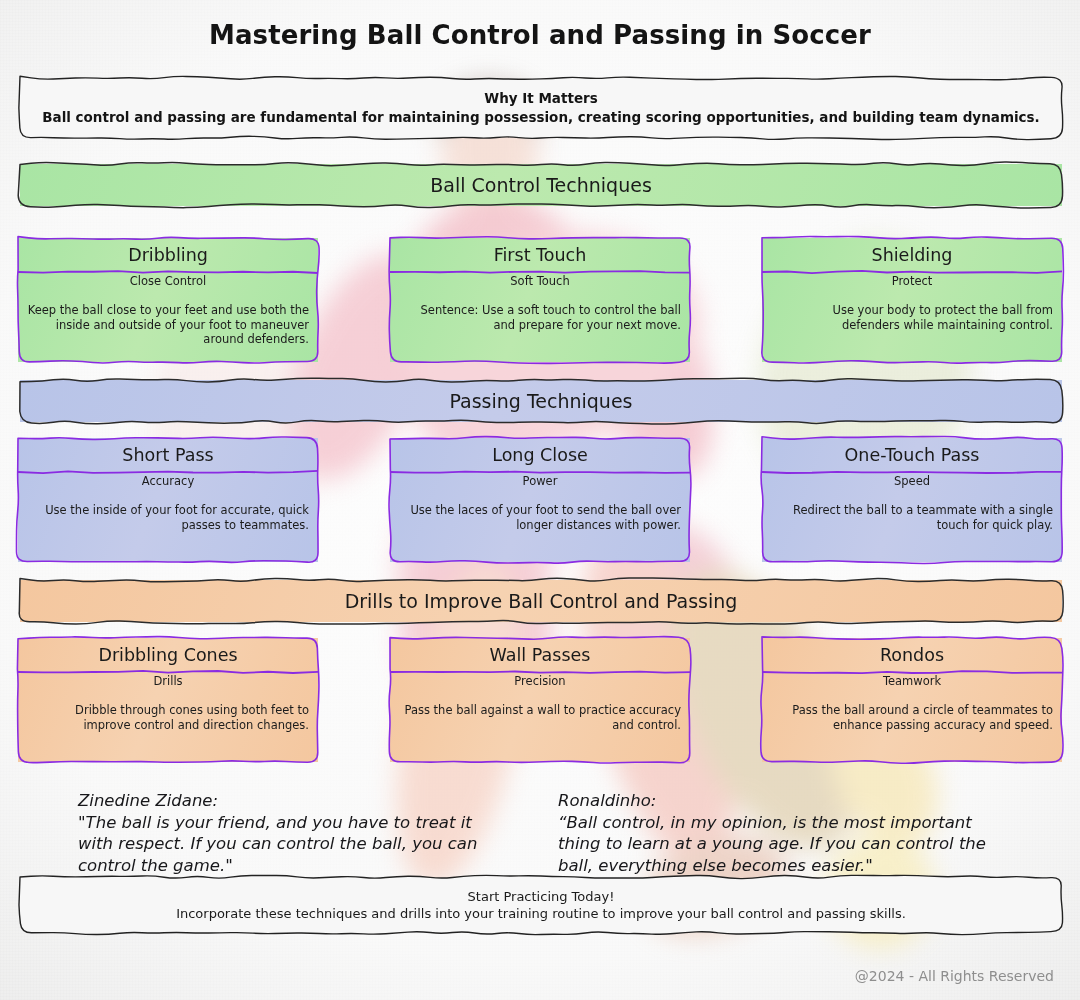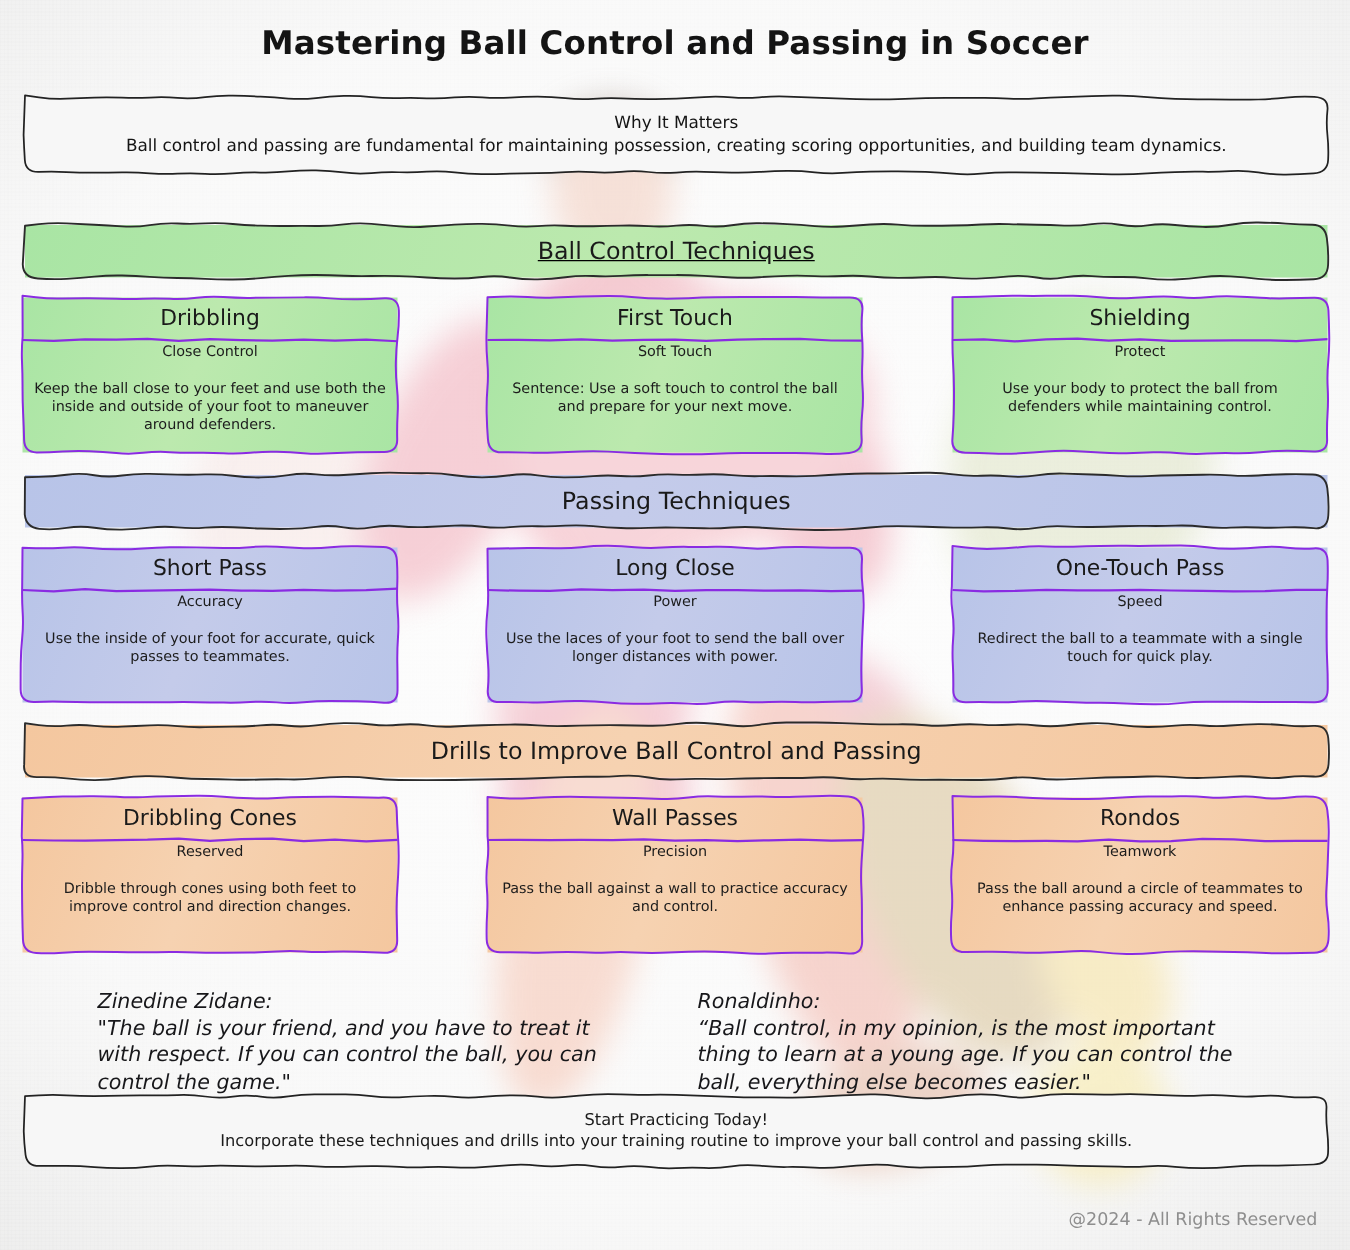--- a/index.html
+++ b/index.html
@@ -55,41 +55,41 @@
   }
 
   
   .sketchbox{position:absolute;box-sizing:border-box;}
   .sketchbox > svg{position:absolute;left:0;top:0;width:100%;height:100%;overflow:visible;}
   .sketchbox .inner{position:relative;z-index:2;width:100%;height:100%;display:flex;flex-direction:column;
                     align-items:center;justify-content:center;text-align:center;box-sizing:border-box;}
 
   
   #why-box{left:20px;top:78px;width:1042px;height:60px;}
-  #why-box .wb-title{font-size:13.5px;font-weight:normal;color:#141414;line-height:17px;}
-  #why-box .wb-text{font-size:13.5px;font-weight:normal;color:#141414;line-height:19px;margin-top:1px;white-space:nowrap;}
+  #why-box .wb-title{font-size:13.5px;font-weight:bold;color:#141414;line-height:17px;}
+  #why-box .wb-text{font-size:13.5px;font-weight:bold;color:#141414;line-height:19px;margin-top:1px;white-space:nowrap;}
 
   
   .banner{left:20px;width:1042px;height:42px;}
   .banner .bn-label{font-size:19px;color:#1a1a1a;font-family:"DejaVu Sans", sans-serif;}
 
   
   .card{width:300px;}
   .card .c-head{
     position:relative;z-index:2;height:33px;display:flex;align-items:center;justify-content:center;
     font-size:17.5px;color:#1a1a1a;box-sizing:border-box;
   }
   .card .c-divider{position:relative;z-index:2;height:2px;}
   .card .c-body{
     position:relative;z-index:2;flex:1;display:flex;flex-direction:column;align-items:center;
     justify-content:flex-start;padding:1px 9px 8px;box-sizing:border-box;
   }
   .card .c-sub{font-size:11.5px;color:#1c1c1c;line-height:15px;}
   .card .c-desc{font-size:11.5px;color:#1c1c1c;line-height:14.5px;margin-top:14px;}
-  .card .inner{flex-direction:column;justify-content:flex-start;}
+  .card .inner{flex-direction:column;justify-content:flex-start;text-align:right;}
 
   
   .quote{position:absolute;font-style:italic;color:#17171a;font-size:16.5px;line-height:21.5px;
          font-family:"DejaVu Sans", sans-serif;}
   .quote .q-author{display:block;}
   .quote .q-text{display:block;}
   #quote-0{left:78px;top:790px;width:430px;}
   #quote-1{left:558px;top:790px;width:460px;}
 
   
@@ -132,21 +132,21 @@
         <svg viewBox="0 0 1042 60" preserveAspectRatio="none">
           <path d="M 0.00 -1.74 Q 0.00 -1.74 11.09 -0.12 Q 22.17 1.49 33.26 0.99 Q 44.34 0.48 55.43 0.05 Q 66.51 -0.37 77.60 0.15 Q 88.68 0.68 99.77 0.05 Q 110.85 -0.57 121.94 0.29 Q 133.02 1.14 144.11 -0.34 Q 155.19 -1.82 166.28 -1.54 Q 177.36 -1.27 188.45 -0.69 Q 199.53 -0.12 210.62 0.81 Q 221.70 1.73 232.79 0.41 Q 243.87 -0.92 254.96 -1.21 Q 266.04 -1.50 277.13 -0.37 Q 288.21 0.76 299.30 0.49 Q 310.38 0.22 321.47 0.61 Q 332.55 0.99 343.64 -0.01 Q 354.72 -1.01 365.81 -0.11 Q 376.89 0.78 387.98 0.03 Q 399.06 -0.72 410.15 -0.71 Q 421.23 -0.71 432.32 0.50 Q 443.40 1.70 454.49 1.01 Q 465.57 0.32 476.66 0.69 Q 487.74 1.06 498.83 1.21 Q 509.91 1.37 521.00 0.87 Q 532.09 0.36 543.17 -0.32 Q 554.26 -0.99 565.34 -0.06 Q 576.43 0.86 587.51 -0.13 Q 598.60 -1.13 609.68 -0.72 Q 620.77 -0.31 631.85 0.09 Q 642.94 0.49 654.02 0.86 Q 665.11 1.22 676.19 1.47 Q 687.28 1.72 698.36 1.36 Q 709.45 0.99 720.53 0.56 Q 731.62 0.13 742.70 0.29 Q 753.79 0.45 764.87 0.37 Q 775.96 0.28 787.04 0.86 Q 798.13 1.43 809.21 0.71 Q 820.30 -0.01 831.38 -0.36 Q 842.47 -0.71 853.55 -1.19 Q 864.64 -1.66 875.72 -1.49 Q 886.81 -1.32 897.89 -0.28 Q 908.98 0.76 920.06 1.18 Q 931.15 1.60 942.23 1.51 Q 953.32 1.42 964.40 1.67 Q 975.49 1.92 986.57 1.60 Q 997.66 1.28 1008.74 0.05 Q 1019.83 -1.19 1031.44 -0.59 Q 1043.06 0.00 1041.97 10.00 Q 1040.88 20.00 1041.94 30.00 Q 1043.01 40.00 1042.50 50.02 Q 1042.00 60.05 1030.91 60.74 Q 1019.83 61.44 1008.74 61.61 Q 997.66 61.78 986.57 59.99 Q 975.49 58.20 964.40 58.88 Q 953.32 59.55 942.23 59.39 Q 931.15 59.23 920.06 59.61 Q 908.98 59.99 897.89 60.63 Q 886.81 61.27 875.72 61.41 Q 864.64 61.56 853.55 61.19 Q 842.47 60.82 831.38 60.51 Q 820.30 60.20 809.21 60.02 Q 798.13 59.85 787.04 59.90 Q 775.96 59.94 764.87 60.93 Q 753.79 61.91 742.70 60.91 Q 731.62 59.91 720.53 59.57 Q 709.45 59.24 698.36 59.14 Q 687.28 59.04 676.19 59.35 Q 665.11 59.66 654.02 60.38 Q 642.94 61.10 631.85 59.90 Q 620.77 58.69 609.68 58.76 Q 598.60 58.82 587.51 59.56 Q 576.43 60.29 565.34 60.06 Q 554.26 59.82 543.17 59.49 Q 532.09 59.15 521.00 60.02 Q 509.91 60.88 498.83 59.60 Q 487.74 58.31 476.66 59.44 Q 465.57 60.57 454.49 59.77 Q 443.40 58.98 432.32 59.70 Q 421.23 60.41 410.15 60.42 Q 399.06 60.42 387.98 60.83 Q 376.89 61.23 365.81 61.26 Q 354.72 61.29 343.64 59.93 Q 332.55 58.57 321.47 59.35 Q 310.38 60.12 299.30 59.80 Q 288.21 59.47 277.13 60.42 Q 266.04 61.37 254.96 59.96 Q 243.87 58.54 232.79 58.33 Q 221.70 58.12 210.62 59.19 Q 199.53 60.26 188.45 60.02 Q 177.36 59.78 166.28 60.66 Q 155.19 61.54 144.11 61.05 Q 133.02 60.56 121.94 60.99 Q 110.85 61.43 99.77 60.61 Q 88.68 59.78 77.60 59.96 Q 66.51 60.13 55.43 60.17 Q 44.34 60.20 33.26 59.68 Q 22.17 59.15 11.34 59.58 Q 0.52 60.00 -0.13 50.00 Q -0.77 40.00 -1.13 30.00 Z" fill="#f7f7f7" stroke="#222222" stroke-width="1.4" stroke-linejoin="round"></path>
         </svg>
       <div class="inner">
         <div class="wb-title">Why It Matters</div>
         <div class="wb-text">Ball control and passing are fundamental for maintaining possession, creating scoring opportunities, and building team dynamics.</div>
       </div>
     </div>
 
     <div id="sections-host">
-        <div class="sketchbox banner" style="top: 180px; background: linear-gradient(110deg, rgb(169, 229, 164) 0%, rgb(188, 233, 174) 46%, rgb(169, 229, 164) 100%) padding-box; text-decoration: underline;">
+        <div class="sketchbox banner" style="top: 164px; background: linear-gradient(110deg, rgb(169, 229, 164) 0%, rgb(188, 233, 174) 46%, rgb(169, 229, 164) 100%) padding-box;">
           <svg viewBox="0 0 1042 42" preserveAspectRatio="none">
             <path d="M 0.00 0.58 Q 0.00 0.58 11.09 -0.66 Q 22.17 -1.90 33.26 -1.33 Q 44.34 -0.76 55.43 -0.22 Q 66.51 0.32 77.60 1.08 Q 88.68 1.84 99.77 0.10 Q 110.85 -1.65 121.94 -1.16 Q 133.02 -0.68 144.11 -1.25 Q 155.19 -1.81 166.28 -0.83 Q 177.36 0.15 188.45 0.54 Q 199.53 0.92 210.62 0.76 Q 221.70 0.60 232.79 0.76 Q 243.87 0.93 254.96 -0.46 Q 266.04 -1.84 277.13 -0.90 Q 288.21 0.04 299.30 1.11 Q 310.38 2.18 321.47 1.23 Q 332.55 0.29 343.64 -0.35 Q 354.72 -0.99 365.81 -0.88 Q 376.89 -0.77 387.98 0.51 Q 399.06 1.79 410.15 0.88 Q 421.23 -0.03 432.32 0.56 Q 443.40 1.14 454.49 0.99 Q 465.57 0.83 476.66 0.50 Q 487.74 0.17 498.83 0.93 Q 509.91 1.69 521.00 0.51 Q 532.09 -0.67 543.17 0.65 Q 554.26 1.97 565.34 0.16 Q 576.43 -1.64 587.51 -1.42 Q 598.60 -1.19 609.68 -0.69 Q 620.77 -0.19 631.85 0.87 Q 642.94 1.93 654.02 1.20 Q 665.11 0.47 676.19 -0.41 Q 687.28 -1.30 698.36 -0.35 Q 709.45 0.59 720.53 0.63 Q 731.62 0.68 742.70 0.43 Q 753.79 0.18 764.87 -0.44 Q 775.96 -1.06 787.04 -0.73 Q 798.13 -0.39 809.21 -0.16 Q 820.30 0.08 831.38 0.46 Q 842.47 0.83 853.55 -0.68 Q 864.64 -2.19 875.72 -0.17 Q 886.81 1.85 897.89 0.27 Q 908.98 -1.31 920.06 -0.00 Q 931.15 1.30 942.23 1.54 Q 953.32 1.78 964.40 -0.21 Q 975.49 -2.20 986.57 -2.03 Q 997.66 -1.86 1008.74 -1.09 Q 1019.83 -0.32 1029.93 -0.16 Q 1040.02 0.00 1041.48 10.50 Q 1042.93 21.00 1042.46 31.98 Q 1042.00 42.97 1030.91 43.39 Q 1019.83 43.80 1008.74 43.99 Q 997.66 44.18 986.57 43.06 Q 975.49 41.94 964.40 41.14 Q 953.32 40.33 942.23 41.71 Q 931.15 43.09 920.06 43.57 Q 908.98 44.06 897.89 42.75 Q 886.81 41.44 875.72 41.61 Q 864.64 41.77 853.55 40.88 Q 842.47 39.98 831.38 41.96 Q 820.30 43.94 809.21 41.97 Q 798.13 40.00 787.04 41.12 Q 775.96 42.23 764.87 42.74 Q 753.79 43.25 742.70 42.26 Q 731.62 41.27 720.53 41.80 Q 709.45 42.33 698.36 42.31 Q 687.28 42.29 676.19 41.22 Q 665.11 40.15 654.02 40.80 Q 642.94 41.44 631.85 40.90 Q 620.77 40.35 609.68 40.66 Q 598.60 40.96 587.51 41.76 Q 576.43 42.57 565.34 41.97 Q 554.26 41.37 543.17 40.71 Q 532.09 40.04 521.00 40.05 Q 509.91 40.07 498.83 40.05 Q 487.74 40.02 476.66 40.70 Q 465.57 41.38 454.49 40.83 Q 443.40 40.28 432.32 41.79 Q 421.23 43.29 410.15 43.49 Q 399.06 43.68 387.98 42.00 Q 376.89 40.32 365.81 41.56 Q 354.72 42.79 343.64 42.78 Q 332.55 42.76 321.47 41.98 Q 310.38 41.20 299.30 40.85 Q 288.21 40.50 277.13 40.81 Q 266.04 41.11 254.96 40.56 Q 243.87 40.01 232.79 39.97 Q 221.70 39.92 210.62 40.66 Q 199.53 41.41 188.45 42.47 Q 177.36 43.53 166.28 43.62 Q 155.19 43.71 144.11 43.12 Q 133.02 42.53 121.94 42.41 Q 110.85 42.30 99.77 41.48 Q 88.68 40.66 77.60 40.42 Q 66.51 40.19 55.43 41.33 Q 44.34 42.47 33.26 43.06 Q 22.17 43.65 10.35 42.82 Q -1.46 42.00 -1.79 31.50 Z" fill="none" stroke="#2b2b2b" stroke-width="1.5" stroke-linejoin="round"></path>
           </svg>
           <div class="inner">
             <div class="bn-label">Ball Control Techniques</div>
           </div>
         </div>
         <div class="sketchbox card" style="left: 18px; top: 238px; height: 124px; background: linear-gradient(110deg, rgb(169, 229, 164) 0%, rgb(188, 233, 174) 46%, rgb(169, 229, 164) 100%);">
           <svg viewBox="0 0 300 124" preserveAspectRatio="none">
             <path d="M 0.00 -1.34 Q 0.00 -1.34 10.71 -0.12 Q 21.43 1.11 32.14 0.78 Q 42.86 0.45 53.57 0.52 Q 64.29 0.59 75.00 0.97 Q 85.71 1.34 96.43 0.96 Q 107.14 0.58 117.86 1.09 Q 128.57 1.60 139.29 0.26 Q 150.00 -1.07 160.71 -0.34 Q 171.43 0.40 182.14 0.32 Q 192.86 0.23 203.57 0.10 Q 214.29 -0.03 225.00 -0.10 Q 235.71 -0.17 246.43 0.70 Q 257.14 1.57 267.86 1.43 Q 278.57 1.30 289.68 0.65 Q 300.78 0.00 301.06 10.33 Q 301.34 20.67 300.11 31.00 Q 298.87 41.33 298.68 51.67 Q 298.49 62.00 299.58 72.33 Q 300.67 82.67 300.10 93.00 Q 299.53 103.33 299.76 113.38 Q 300.00 123.43 289.29 123.51 Q 278.57 123.60 267.86 123.77 Q 257.14 123.93 246.43 124.68 Q 235.71 125.42 225.00 124.60 Q 214.29 123.78 203.57 123.48 Q 192.86 123.18 182.14 124.20 Q 171.43 125.22 160.71 124.60 Q 150.00 123.97 139.29 124.17 Q 128.57 124.36 117.86 123.71 Q 107.14 123.06 96.43 124.29 Q 85.71 125.51 75.00 124.46 Q 64.29 123.42 53.57 122.95 Q 42.86 122.49 32.14 123.16 Q 21.43 123.83 11.47 123.92 Q 1.50 124.00 1.27 113.67 Q 1.03 103.33 0.52 93.00 Q 0.01 82.67 0.03 72.33 Q 0.06 62.00 -0.38 51.67 Q -0.82 41.33 0.12 31.00 Z" fill="none" stroke="#8a2be2" stroke-width="1.6" stroke-linejoin="round"></path>
@@ -249,21 +249,21 @@
         </div>
         <div class="sketchbox card" style="left: 18px; top: 638px; height: 124px; background: linear-gradient(110deg, rgb(244, 199, 159) 0%, rgb(246, 210, 177) 46%, rgb(244, 199, 159) 100%);">
           <svg viewBox="0 0 300 124" preserveAspectRatio="none">
             <path d="M 0.00 0.76 Q 0.00 0.76 10.71 0.12 Q 21.43 -0.52 32.14 -0.73 Q 42.86 -0.95 53.57 -1.07 Q 64.29 -1.19 75.00 -0.51 Q 85.71 0.18 96.43 -0.30 Q 107.14 -0.78 117.86 -1.01 Q 128.57 -1.25 139.29 -1.37 Q 150.00 -1.50 160.71 -0.55 Q 171.43 0.39 182.14 0.68 Q 192.86 0.97 203.57 0.32 Q 214.29 -0.34 225.00 -0.44 Q 235.71 -0.55 246.43 -0.61 Q 257.14 -0.67 267.86 -0.24 Q 278.57 0.19 288.82 0.09 Q 299.07 0.00 299.36 10.33 Q 299.66 20.67 300.38 31.00 Q 301.10 41.33 300.88 51.67 Q 300.65 62.00 299.89 72.33 Q 299.14 82.67 299.32 93.00 Q 299.51 103.33 299.75 113.91 Q 300.00 124.49 289.29 124.27 Q 278.57 124.06 267.86 123.47 Q 257.14 122.89 246.43 123.43 Q 235.71 123.98 225.00 123.23 Q 214.29 122.48 203.57 123.20 Q 192.86 123.92 182.14 123.95 Q 171.43 123.98 160.71 124.22 Q 150.00 124.45 139.29 123.98 Q 128.57 123.51 117.86 123.66 Q 107.14 123.81 96.43 123.82 Q 85.71 123.84 75.00 123.66 Q 64.29 123.47 53.57 123.45 Q 42.86 123.43 32.14 124.17 Q 21.43 124.90 11.08 124.45 Q 0.74 124.00 0.37 113.67 Q -0.01 103.33 -0.18 93.00 Q -0.34 82.67 -0.39 72.33 Q -0.44 62.00 -0.08 51.67 Q 0.29 41.33 -0.59 31.00 Z" fill="none" stroke="#8a2be2" stroke-width="1.6" stroke-linejoin="round"></path>
             <path d="M 0 34.00 L 25.00 34.40 L 50.00 34.42 L 75.00 34.01 L 100.00 33.78 L 125.00 32.94 L 150.00 34.60 L 175.00 33.33 L 200.00 32.99 L 225.00 34.86 L 250.00 33.77 L 275.00 35.01 L 300.00 33.94" fill="none" stroke="#8a2be2" stroke-width="1.8"></path>
           </svg>
           <div class="inner">
             <div class="c-head">Dribbling Cones</div>
             <div class="c-divider"></div>
             <div class="c-body">
-              <div class="c-sub">Reserved</div>
+              <div class="c-sub">Drills</div>
               <div class="c-desc">Dribble through cones using both feet to improve control and direction changes.</div>
             </div>
           </div>
         </div>
         <div class="sketchbox card" style="left: 390px; top: 638px; height: 124px; background: linear-gradient(110deg, rgb(244, 199, 159) 0%, rgb(246, 210, 177) 46%, rgb(244, 199, 159) 100%);">
           <svg viewBox="0 0 300 124" preserveAspectRatio="none">
             <path d="M 0.00 -0.39 Q 0.00 -0.39 10.71 0.40 Q 21.43 1.19 32.14 0.60 Q 42.86 0.02 53.57 -0.38 Q 64.29 -0.79 75.00 -0.49 Q 85.71 -0.20 96.43 -0.06 Q 107.14 0.08 117.86 0.41 Q 128.57 0.74 139.29 1.15 Q 150.00 1.55 160.71 0.08 Q 171.43 -1.39 182.14 -0.85 Q 192.86 -0.31 203.57 -0.66 Q 214.29 -1.02 225.00 -0.67 Q 235.71 -0.32 246.43 -0.63 Q 257.14 -0.93 267.86 -1.25 Q 278.57 -1.57 288.67 -0.79 Q 298.76 0.00 300.04 10.33 Q 301.32 20.67 300.61 31.00 Q 299.90 41.33 299.23 51.67 Q 298.56 62.00 299.09 72.33 Q 299.62 82.67 299.54 93.00 Q 299.47 103.33 299.74 114.42 Q 300.00 125.50 289.29 124.73 Q 278.57 123.96 267.86 124.12 Q 257.14 124.27 246.43 124.24 Q 235.71 124.21 225.00 124.75 Q 214.29 125.30 203.57 124.46 Q 192.86 123.62 182.14 123.33 Q 171.43 123.05 160.71 123.47 Q 150.00 123.89 139.29 124.23 Q 128.57 124.57 117.86 123.98 Q 107.14 123.39 96.43 123.91 Q 85.71 124.43 75.00 123.85 Q 64.29 123.28 53.57 123.80 Q 42.86 124.32 32.14 123.97 Q 21.43 123.61 10.55 123.80 Q -0.33 124.00 -0.63 113.67 Q -0.93 103.33 -0.30 93.00 Q 0.34 82.67 -0.51 72.33 Q -1.36 62.00 -0.06 51.67 Q 1.23 41.33 0.05 31.00 Z" fill="none" stroke="#8a2be2" stroke-width="1.6" stroke-linejoin="round"></path>
             <path d="M 0 34.00 L 25.00 33.88 L 50.00 34.02 L 75.00 33.82 L 100.00 34.08 L 125.00 33.48 L 150.00 34.55 L 175.00 34.10 L 200.00 34.85 L 225.00 34.22 L 250.00 33.72 L 275.00 34.58 L 300.00 34.13" fill="none" stroke="#8a2be2" stroke-width="1.8"></path>
           </svg>
           <div class="inner">

